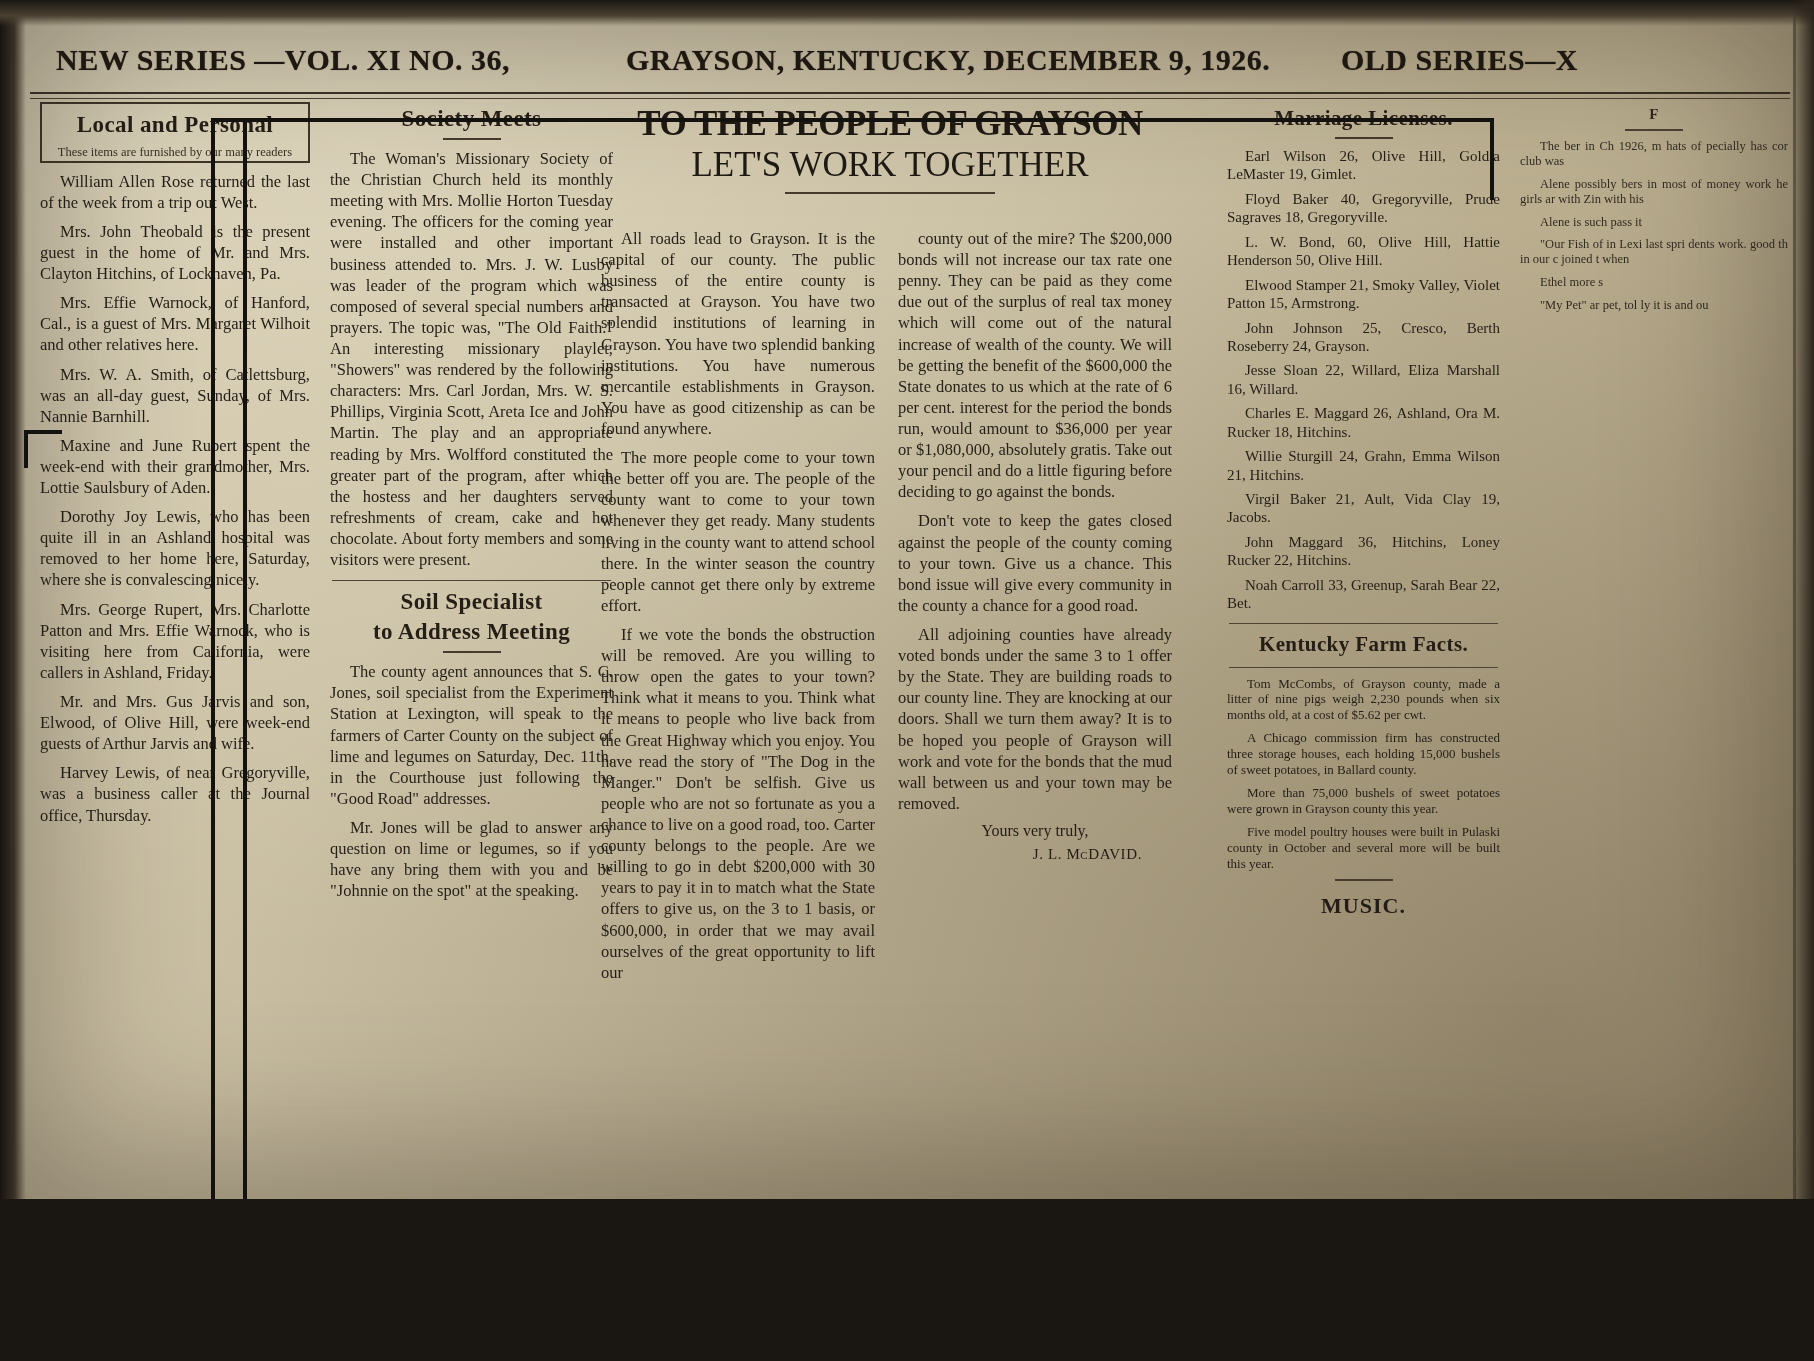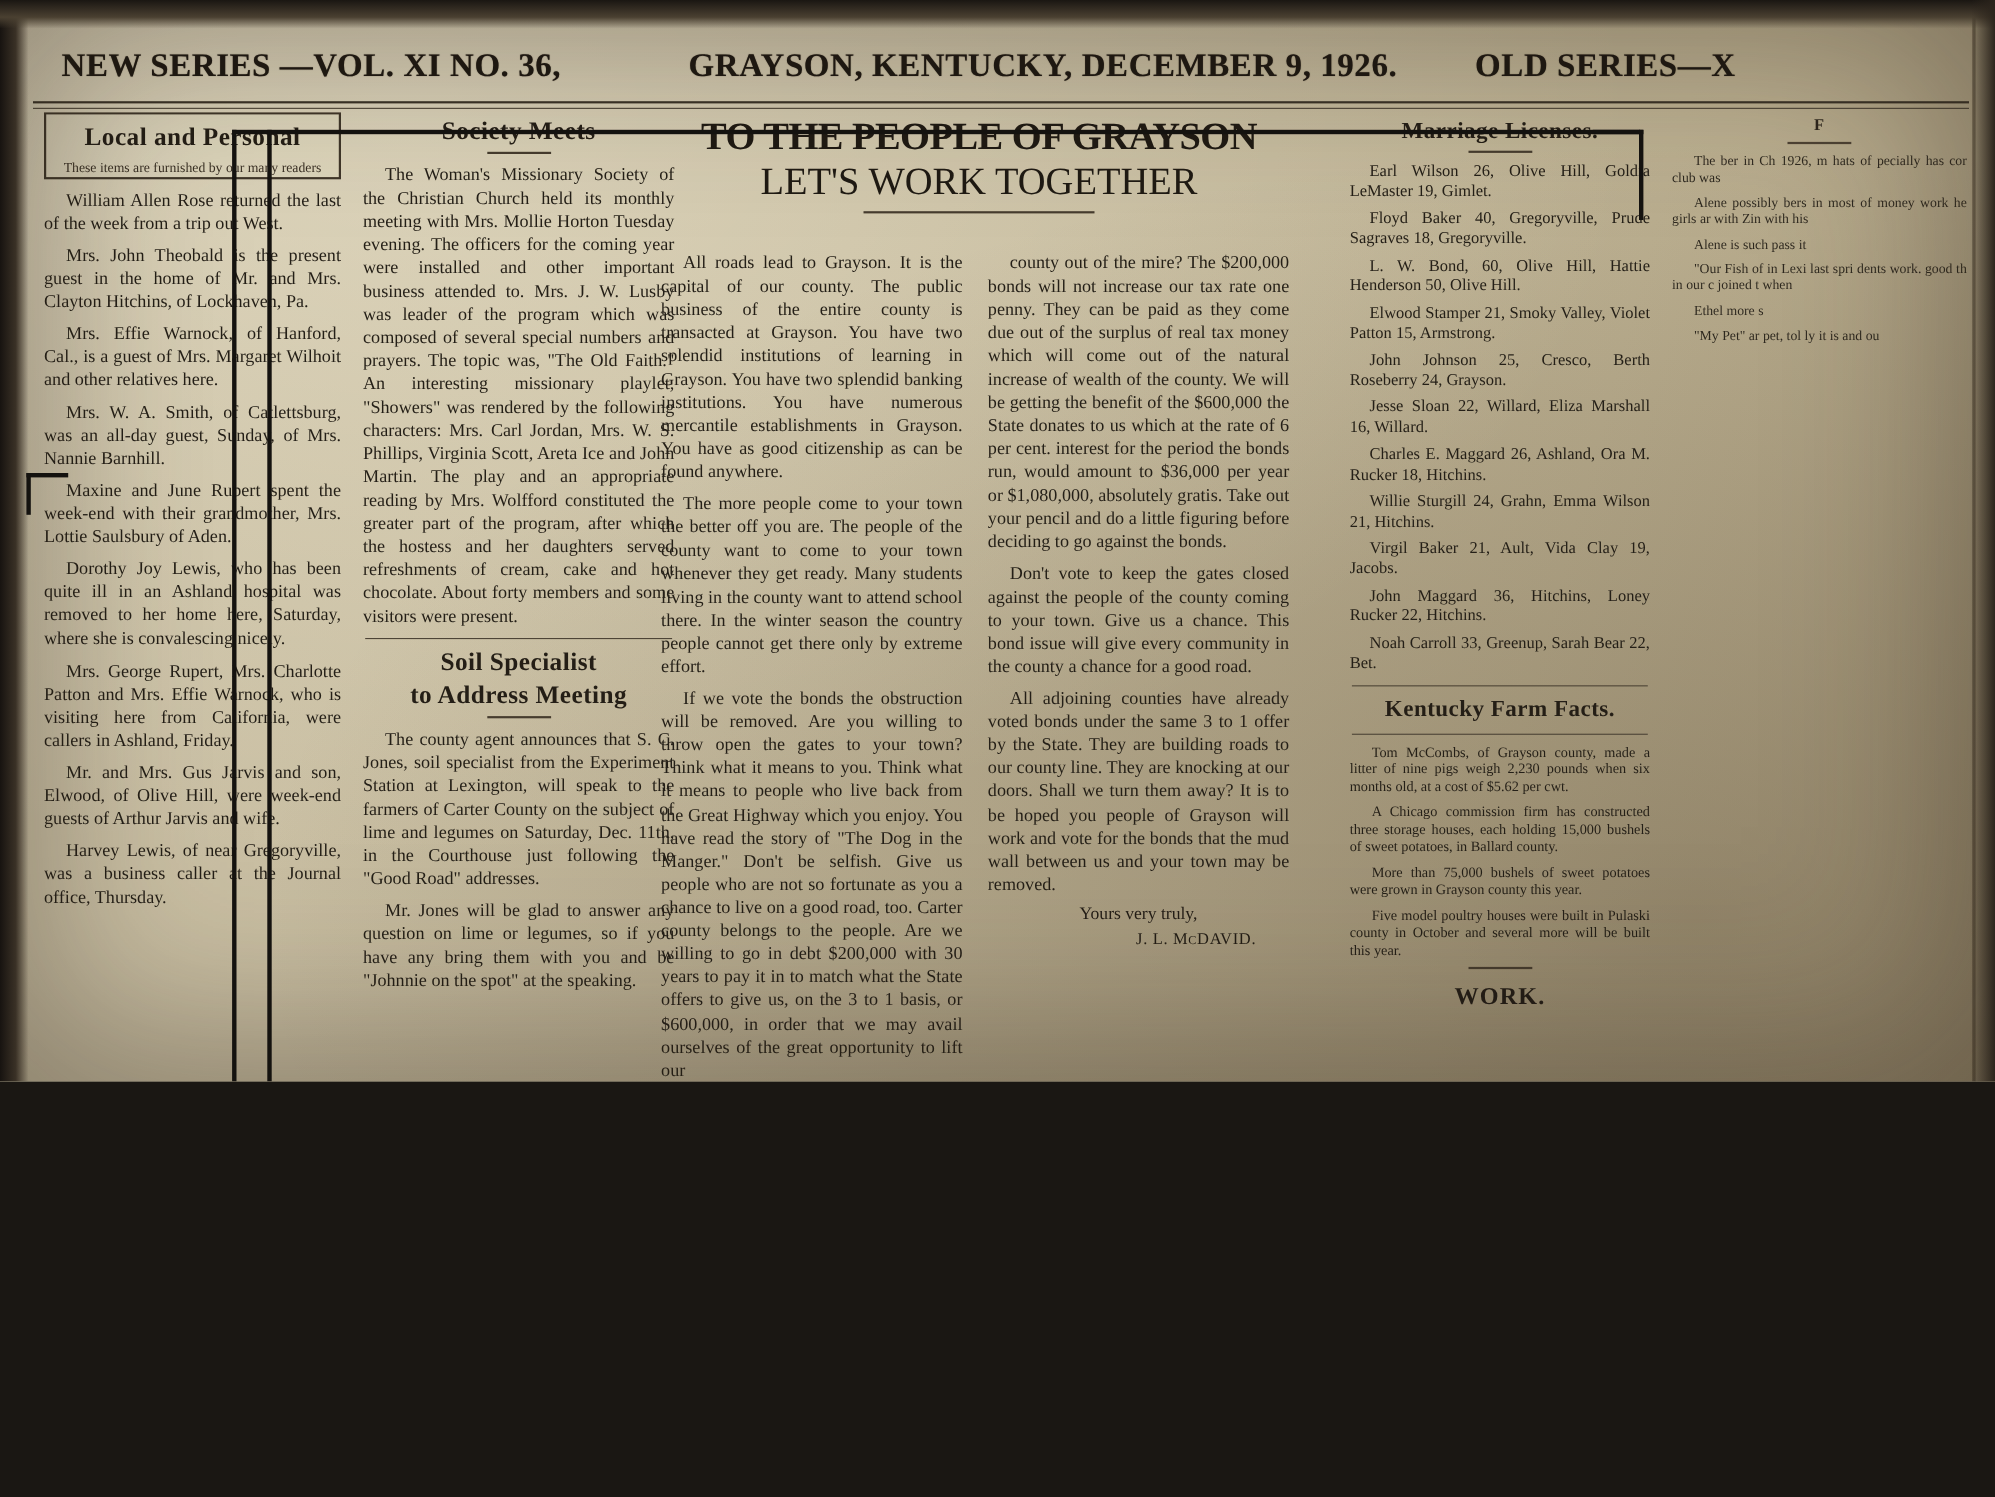--- a/index.html
+++ b/index.html
@@ -9,21 +9,21 @@
   }
   body {
     width: 1814px;
     height: 1361px;
     overflow: hidden;
     font-family: "Liberation Serif", serif;
   }
   .page {
     position: relative;
     width: 1814px;
-    height: 983px;
+    height: 1199px;
     background: #c9bfa4;
     background-image:
       radial-gradient(ellipse at 20% 10%, rgba(255,250,230,0.35), rgba(0,0,0,0) 55%),
       radial-gradient(ellipse at 85% 85%, rgba(60,45,25,0.30), rgba(0,0,0,0) 60%),
       linear-gradient(105deg, #cdc3a8 0%, #c6bb9e 40%, #bdb192 75%, #b0a385 100%);
     overflow: hidden;
     color: #231d16;
   }
   
   .edge-left {
@@ -308,21 +308,21 @@
       <div class="rule-thin"></div>
       <div class="hdr hdr-sm">Kentucky Farm Facts.</div>
       <div class="rule-thin"></div>
       <div class="tiny">
         <p class="bt">Tom McCombs, of Grayson county, made a litter of nine pigs weigh 2,230 pounds when six months old, at a cost of $5.62 per cwt.</p>
         <p class="bt">A Chicago commission firm has constructed three storage houses, each holding 15,000 bushels of sweet potatoes, in Ballard county.</p>
         <p class="bt">More than 75,000 bushels of sweet potatoes were grown in Grayson county this year.</p>
         <p class="bt">Five model poultry houses were built in Pulaski county in October and several more will be built this year.</p>
       </div>
       <div class="dash"></div>
-      <div class="music-head">WORK.</div>
+      <div class="music-head">MUSIC.</div>
     </div>
 
     <div class="col c6 col6 col-last tiny">
       <div class="hdr">F</div>
       <div class="dash"></div>
       <p class="bt">The ber in Ch 1926, m hats of pecially has cor club was</p>
       <p class="bt">Alene possibly bers in most of money work he girls ar with Zin with his</p>
       <p class="bt">Alene is such pass it</p>
       <p class="bt">"Our Fish of in Lexi last spri dents work. good th in our c joined t when</p>
       <p class="bt">Ethel more s</p>

